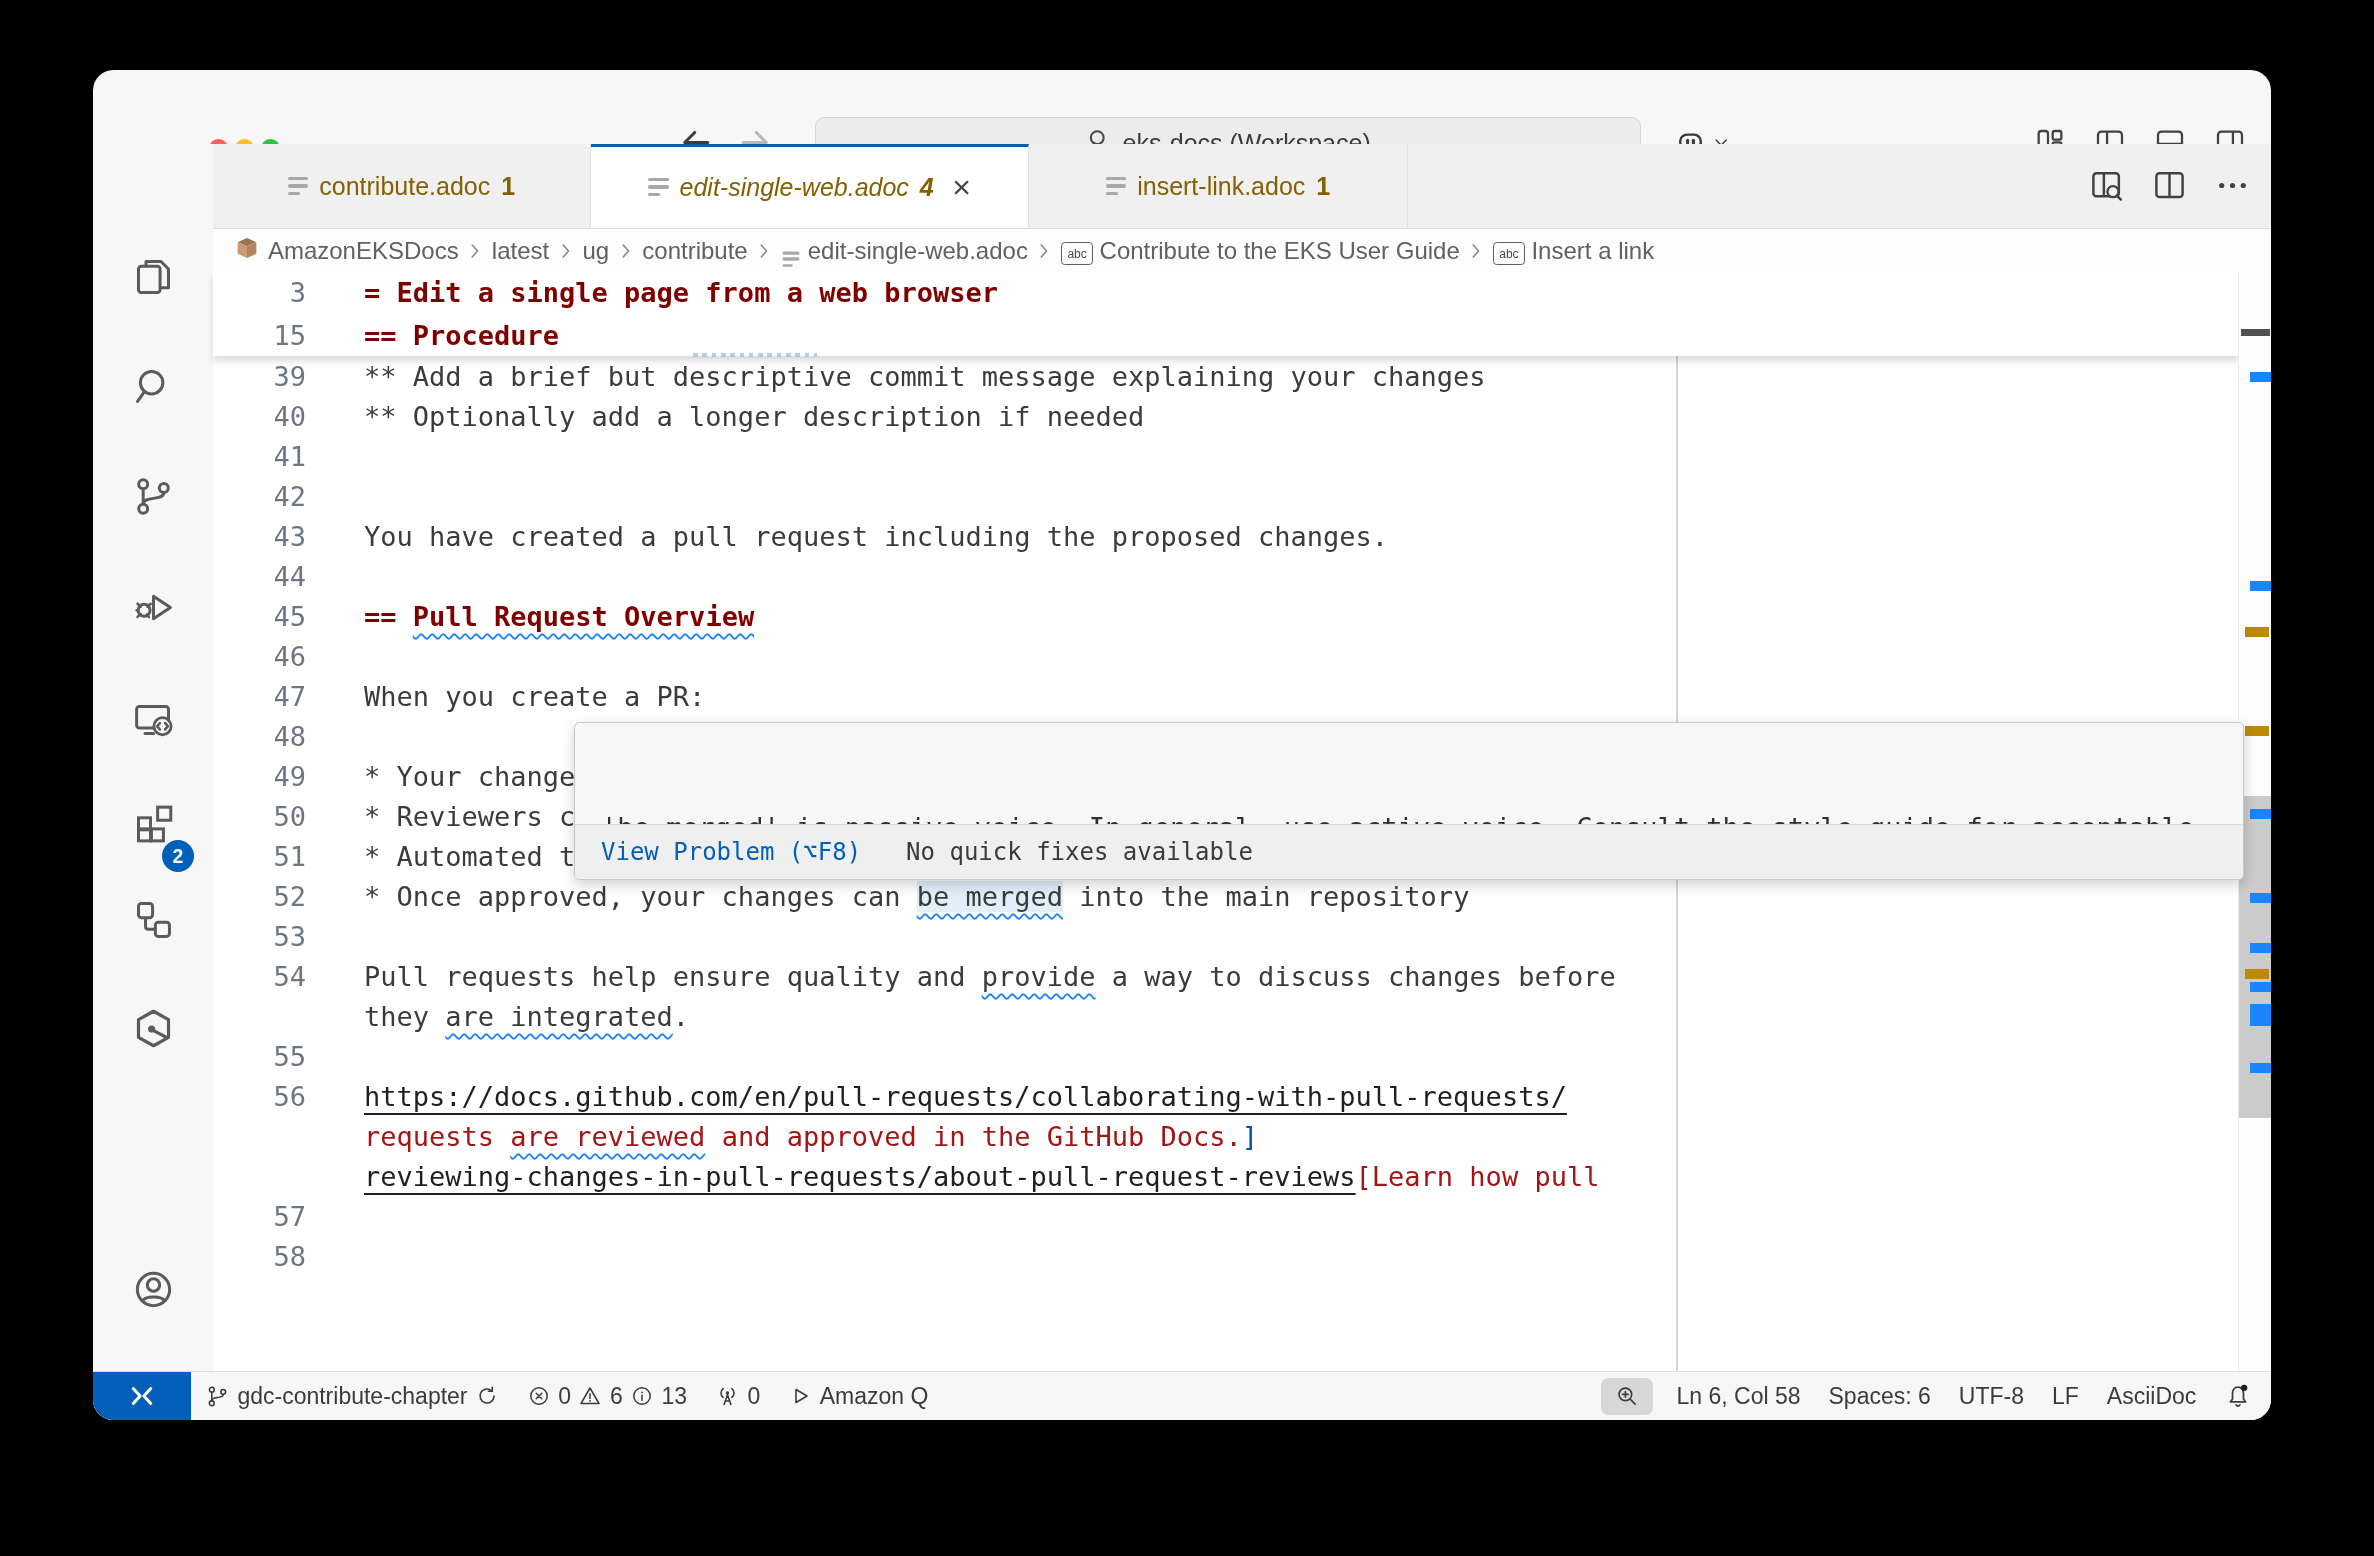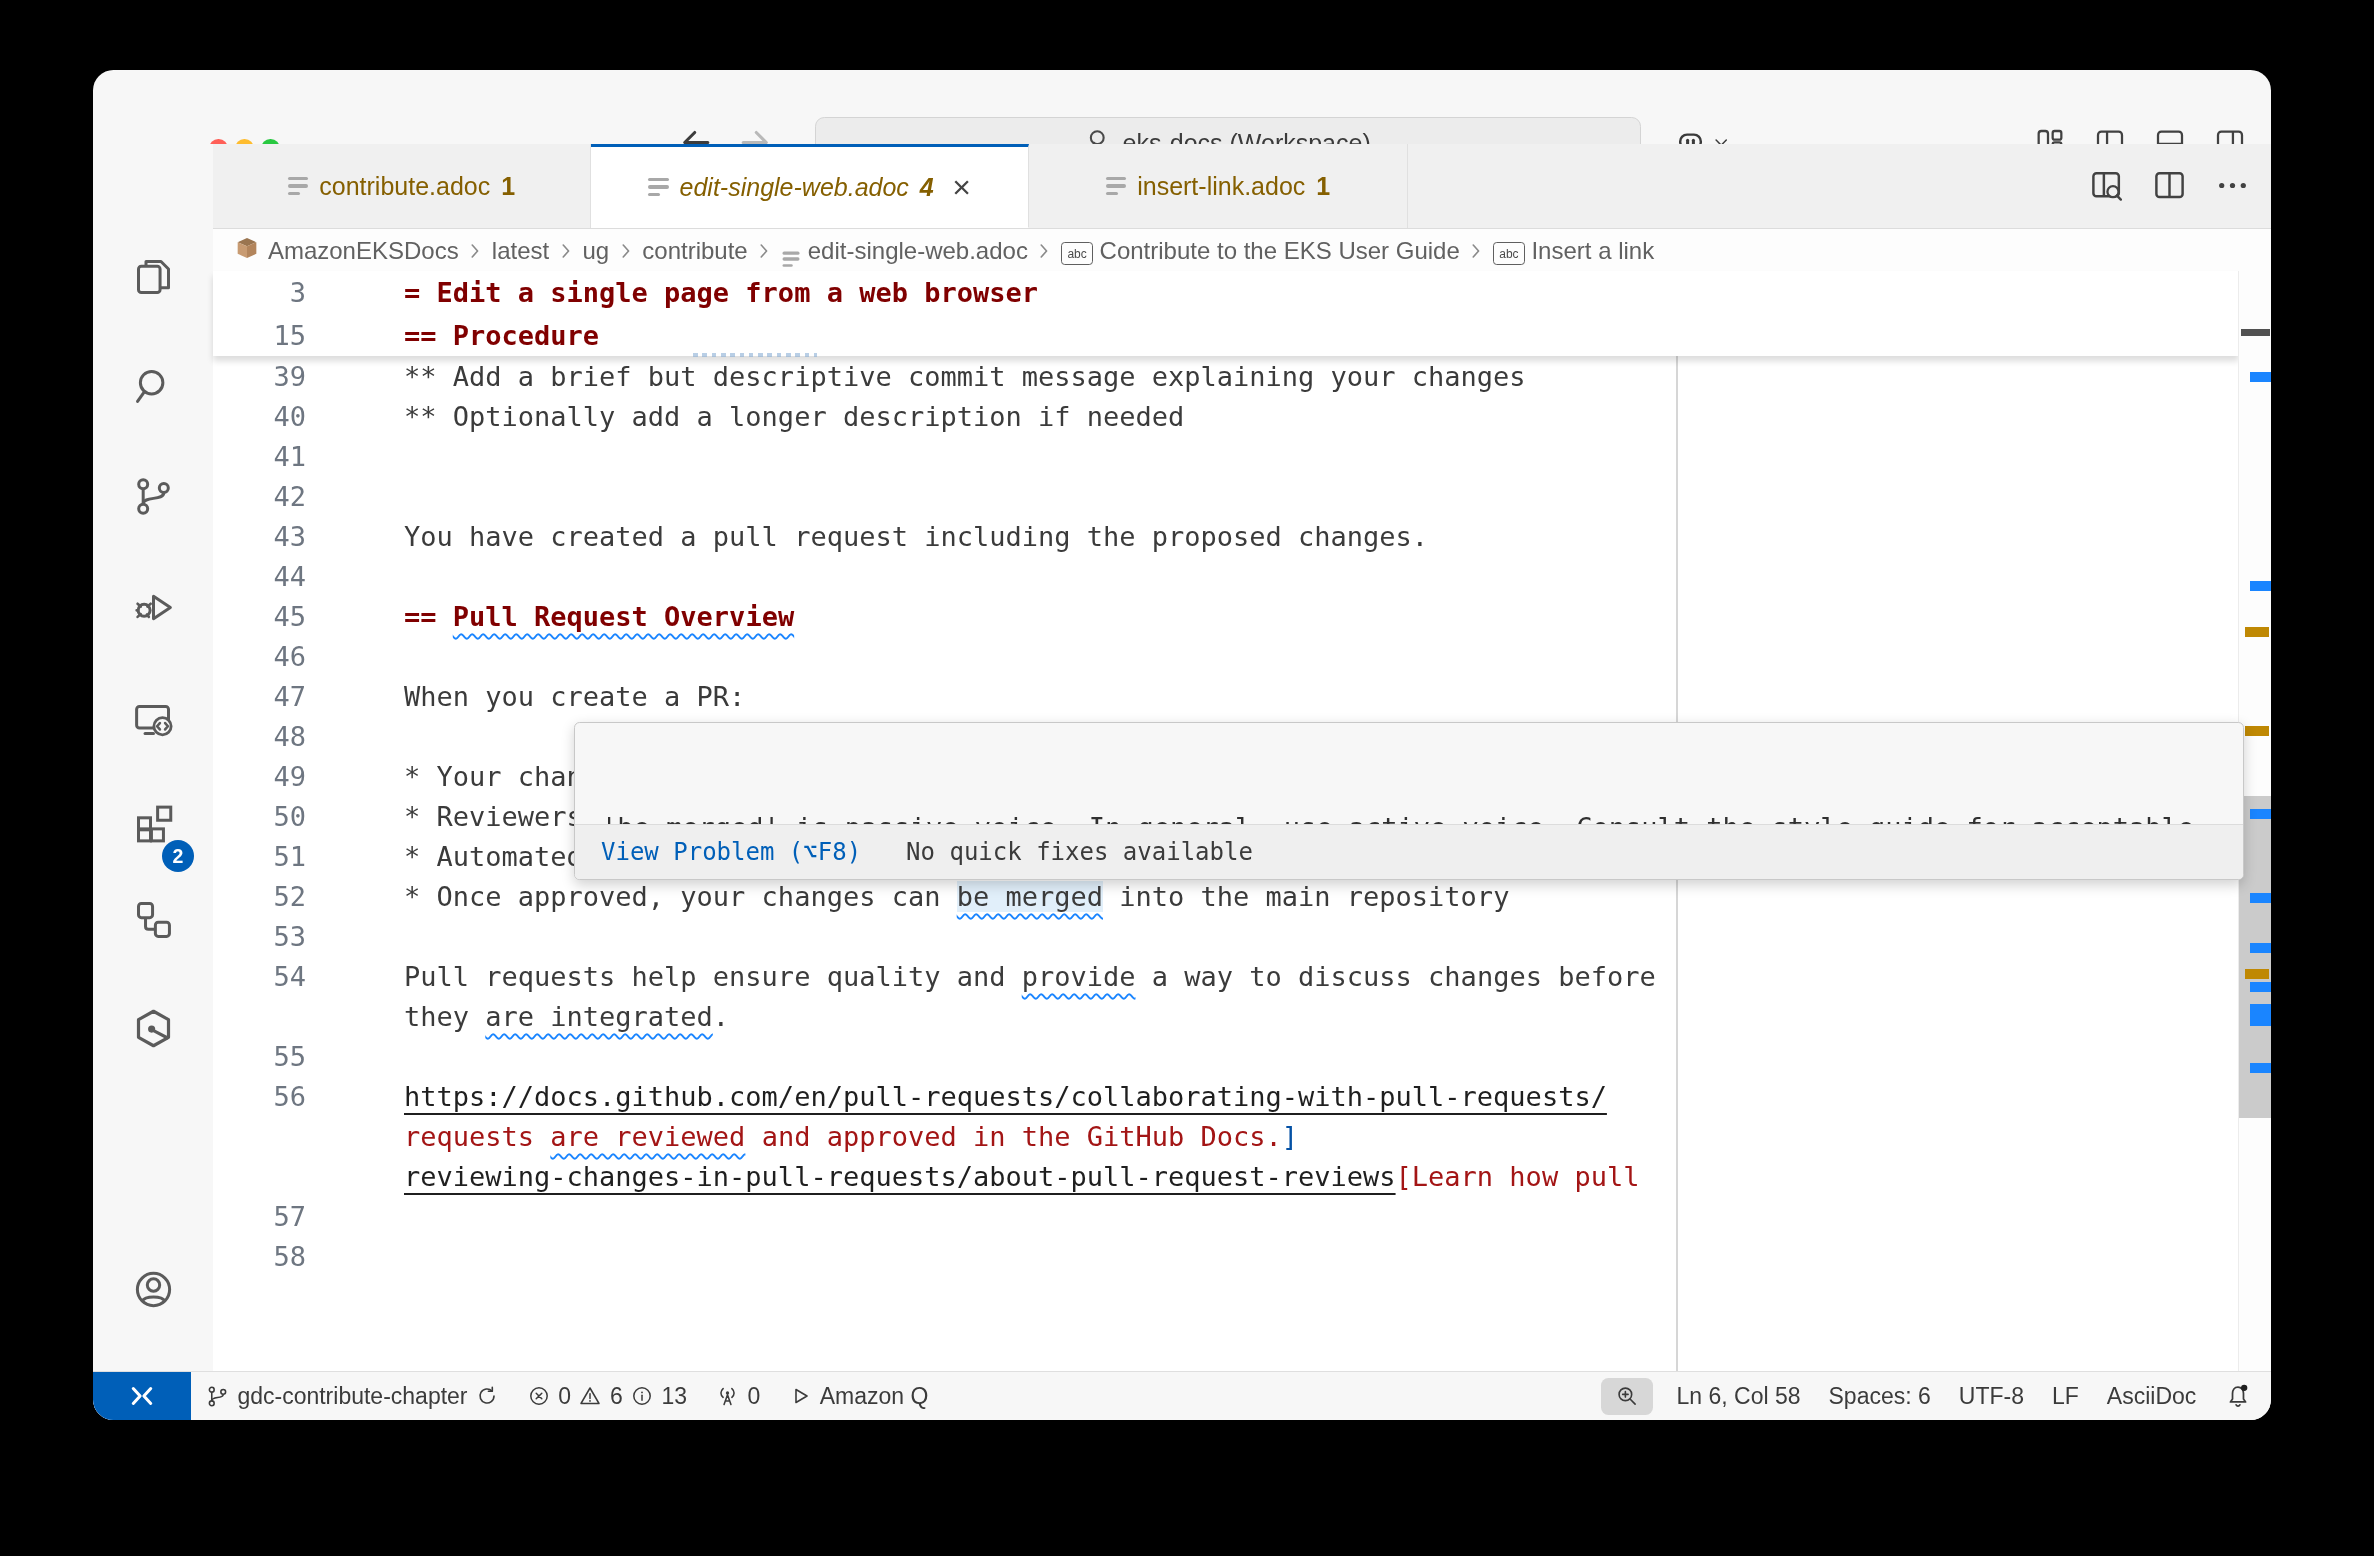--- a/index.html
+++ b/index.html
@@ -37,21 +37,21 @@
   .bc-item{display:flex;align-items:center;gap:6.5px;white-space:nowrap;}
   .bc-sep{margin:0 5.6px;display:flex;}
   .abc-box{display:inline-flex;align-items:center;justify-content:center;width:30px;height:21.3px;border:1.9px solid #5f5f5f;border-radius:3.7px;font-size:12px;font-weight:normal;color:#4a4a4a;letter-spacing:0;}
 
   
   #editor{position:absolute;left:120px;top:201px;width:2058px;height:1100px;background:#ffffff;font-family:"DejaVu Sans Mono",monospace;}
   #ruler-line{position:absolute;left:1463px;top:85px;width:1.9px;height:1015px;background:#d6d6d6;}
   #rows{position:absolute;left:0;top:86px;right:9px;}
   .row{position:relative;height:40px;}
   .ln{position:absolute;left:0;top:0;width:93px;text-align:right;color:#6e7681;font-size:27px;line-height:40px;}
-  .code{position:absolute;left:151px;top:0;font-size:27px;line-height:40px;white-space:pre;color:#3b3b3b;margin-left:40px;}
+  .code{position:absolute;left:151px;top:0;font-size:27px;line-height:40px;white-space:pre;color:#3b3b3b;}
   .code span.heading{color:#800000;font-weight:bold;}
   .code span.red{color:#a31515;}
   .code span.blue{color:#0451a5;}
   .code span.link{color:#1f1f1f;text-decoration:underline;text-decoration-thickness:1.9px;text-underline-offset:6.5px;}
   .code span.sq{text-decoration-line:underline;text-decoration-style:wavy;text-decoration-color:#1a85ff;text-decoration-thickness:1.9px;text-underline-offset:7.4px;text-decoration-skip-ink:none;}
   .code span.hl{background:#e1effa;}
   #sticky{position:absolute;left:0;top:0;right:32px;height:85px;background:#ffffff;box-shadow:0 4.6px 6.5px rgba(0,0,0,0.14);}
   .srow{position:relative;height:43px;}
   .srow .ln{line-height:43px;}
   .srow .code{line-height:43px;}

